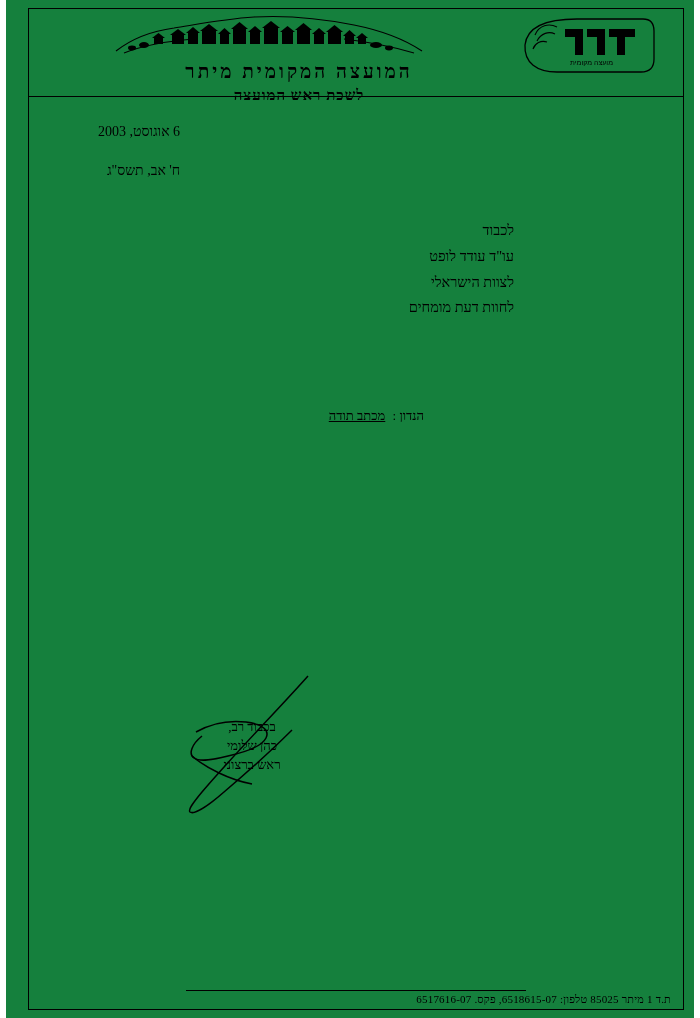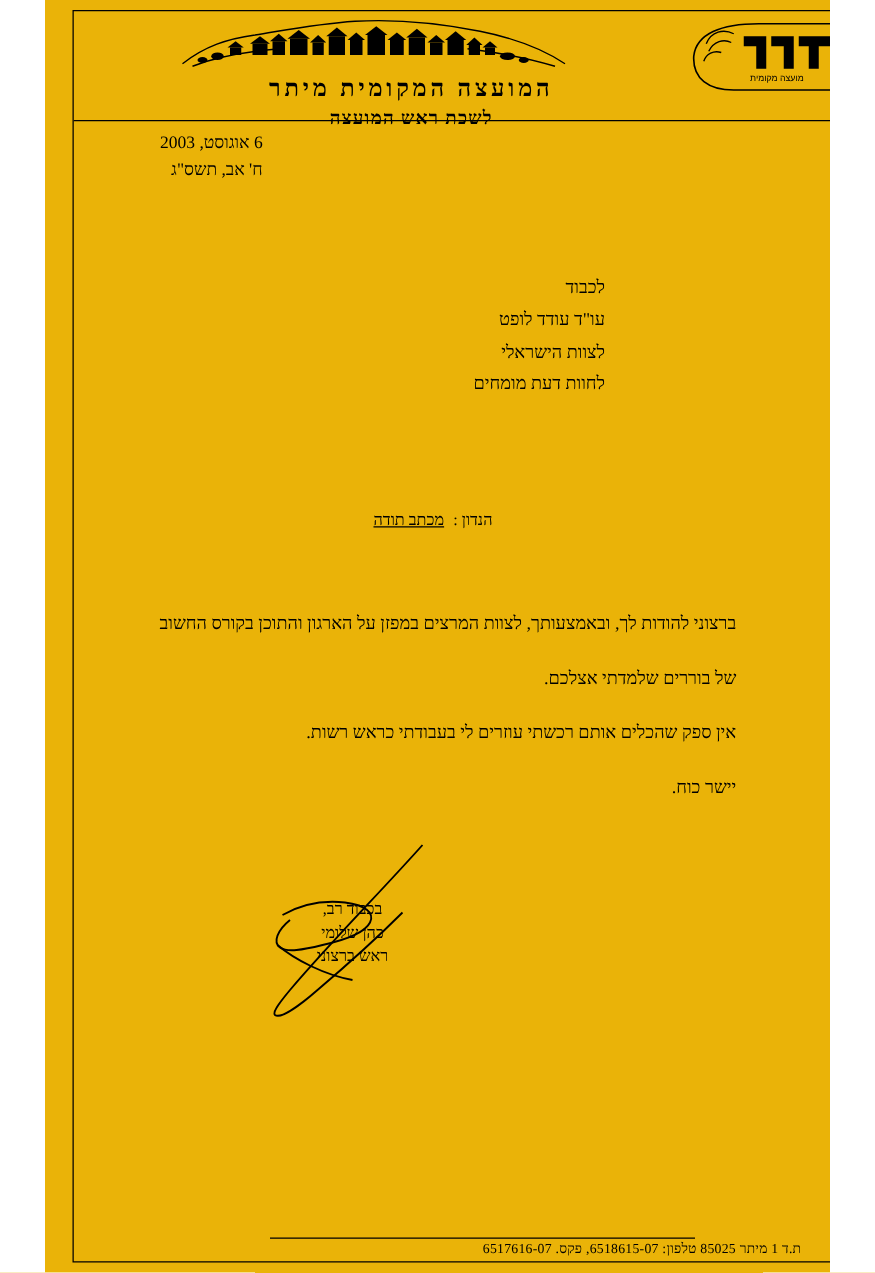--- a/index.html
+++ b/index.html
@@ -7,24 +7,24 @@
     margin: 0;
     padding: 0;
     background: #ffffff;
   }
   body {
     font-family: "Liberation Serif", serif;
     color: #000000;
   }
   .page {
     position: relative;
-    width: 628px;
+    width: 688px;
     height: 1018px;
     margin: 0 auto;
-    background: #eab308;
+    background: #15803d;
     overflow: hidden;
     box-sizing: border-box;
   }
   .sheet-border {
     position: absolute;
     left: 22px;
     top: 8px;
     width: 656px;
     height: 1002px;
     border: 1px solid #000;
@@ -90,21 +90,21 @@
   
   .date-block {
     position: absolute;
     left: 92px;
     top: 104px;
     direction: rtl;
     text-align: right;
     font-size: 14px;
     line-height: 1.55;
   }
-  .date-block div { white-space: nowrap; }
+  .date-block div { white-space: nowrap; margin-top: 17px; }
 
   
   .addressee {
     position: absolute;
     right: 180px;
     top: 218px;
     direction: rtl;
     text-align: right;
     font-size: 14.5px;
     line-height: 1.78;
@@ -270,26 +270,20 @@
     <div>עו"ד עודד לופט</div>
     <div>לצוות הישראלי</div>
     <div>לחוות דעת מומחים</div>
   </div>
 
   <div class="subject-row">
     <span class="subject-label">הנדון :</span>
     <span class="subject-value">מכתב תודה</span>
   </div>
 
-  <div class="body-text">
-    <p>ברצוני להודות לך, ובאמצעותך, לצוות המרצים במפזן על הארגון והתוכן בקורס החשוב</p>
-    <p>של בוררים שלמדתי אצלכם.</p>
-    <p>אין ספק שהכלים אותם רכשתי עוזרים לי בעבודתי כראש רשות.</p>
-    <p>יישר כוח.</p>
-  </div>
 
   <div class="signature-scribble">
     <svg width="180" height="160" viewBox="0 0 180 160" xmlns="http://www.w3.org/2000/svg">
       <g fill="none" stroke="#000" stroke-width="1.5">
         <path d="M142 16 C 110 52, 70 92, 36 132 C 26 144, 22 150, 24 152 C 28 155, 42 146, 58 132 C 84 110, 110 86, 126 70"></path>
         <path d="M30 72 C 44 64, 62 60, 80 62 C 96 64, 104 70, 100 78 C 96 86, 80 92, 62 96 C 46 100, 34 102, 28 98 C 22 94, 26 84, 36 76"></path>
         <path d="M26 96 C 40 108, 64 120, 86 124"></path>
       </g>
     </svg>
   </div>

